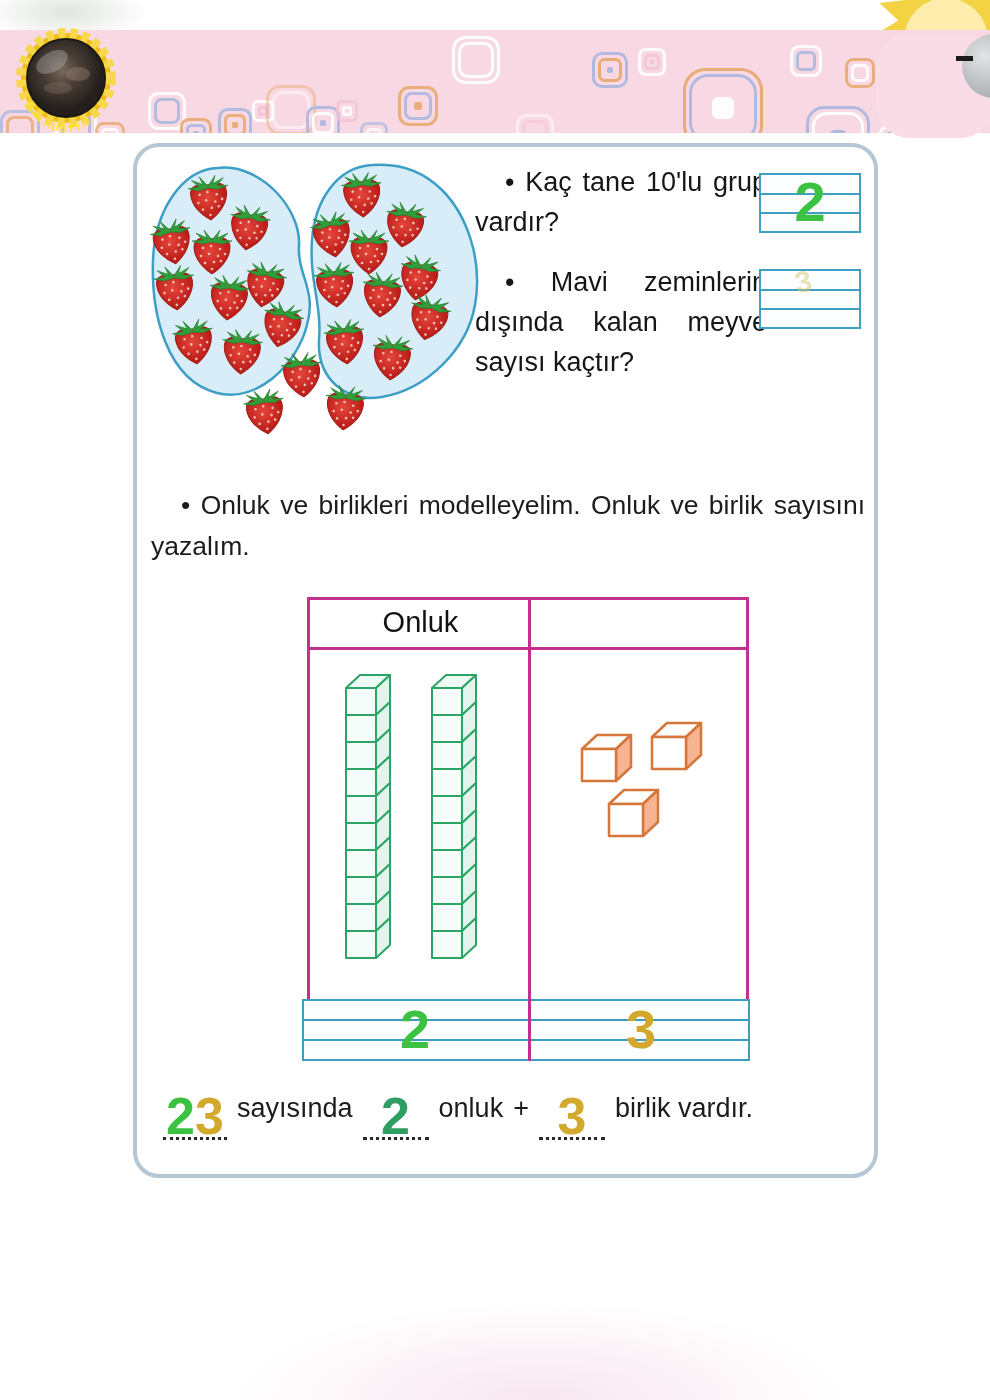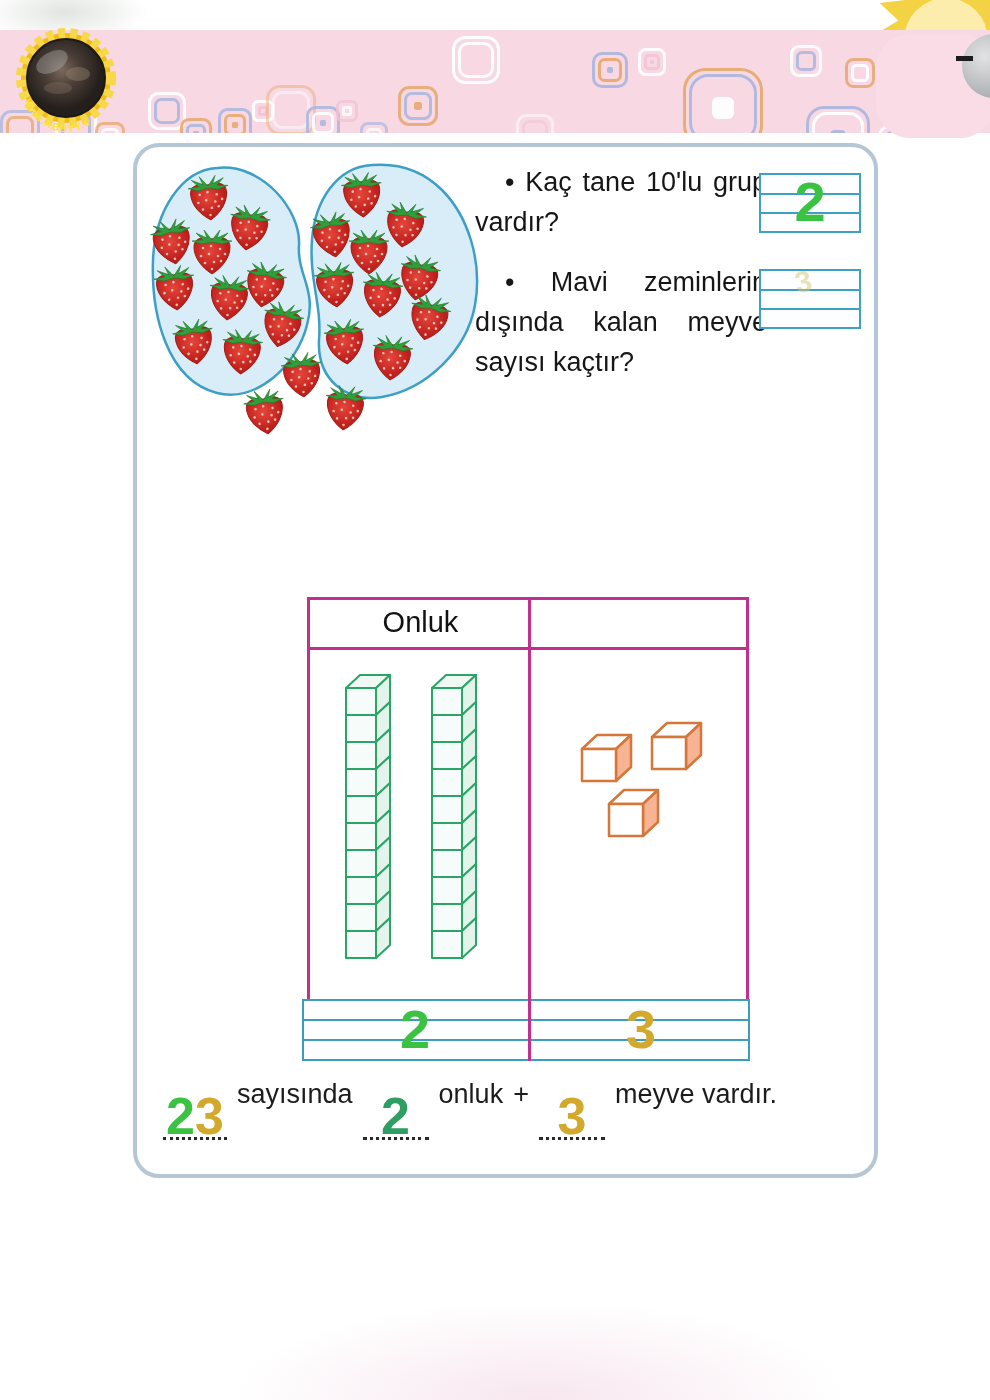--- a/index.html
+++ b/index.html
@@ -52,21 +52,21 @@
   .rods-svg{position:absolute;left:28px;top:70px;}
   .cubes-svg{position:absolute;left:250px;top:112px;}
   .strip{position:absolute;left:165px;top:852px;width:448px;height:62px;background:#fdfeff;
     border:2px solid var(--blueline,#3e9cc0);box-sizing:border-box;z-index:3;}
   .strip .ln{position:absolute;left:0;right:0;height:2px;background:var(--blueline,#3e9cc0);}
   .strip .ln1{top:18px;} .strip .ln2{top:38px;}
   .strip .num{position:absolute;top:-2px;font-size:54px;font-weight:bold;line-height:60px;width:222px;text-align:center;}
   .strip .numL{left:0;color:var(--green,#3cc242);}
   .strip .numR{left:226px;color:var(--gold,#d2a92d);}
   
-  .sentence{position:absolute;left:26px;top:932px;width:700px;display:flex;align-items:flex-start;
+  .sentence{position:absolute;left:26px;top:932px;width:700px;display:flex;align-items:center;
     gap:10px;font-size:27px;font-weight:500;white-space:nowrap;}
   .blank{position:relative;display:inline-block;height:58px;border-bottom:3.5px dotted #2a2a2a;}
   .blank .digits{position:absolute;bottom:-9px;width:100%;text-align:center;
     font-size:52px;font-weight:bold;line-height:60px;}
   .g{color:var(--green,#3cc242);} .g2{color:#2f9e62;} .y{color:var(--gold,#d2a92d);}
   .word{padding-bottom:3px;}
   .bottom-blob{position:absolute;left:230px;top:1300px;width:620px;height:200px;border-radius:50%;
     background:radial-gradient(rgba(246,226,236,.85),transparent 70%);}
 </style>
 </head>
@@ -251,20 +251,23 @@
     <div class="ln ln1"></div>
         <div class="ln ln2"></div>
     <div class="big">2</div>
   </div>
   <div class="ansbox" style="left:622px;top:122px;">
     <div class="ln ln1"></div>
         <div class="ln ln2"></div>
     <div class="faint3">3</div>
   </div>
 
+  <div class="instr">
+    <p><span>•</span> <span>Onluk ve birlikleri modelleyelim. Onluk ve birlik sayısını yazalım.</span></p>
+  </div>
 
   <div class="pv-table">
     <div class="pv-headrow">
       <div class="pv-th c1">Onluk</div>
     </div>
     <svg class="rods-svg" id="rods-svg" width="170" height="305" viewBox="0 0 170 305">
           <g stroke="#2aa565" stroke-width="2" stroke-linejoin="round">
             <polygon points="8,18 22,5 52,5 38,18" fill="#effaf4"></polygon>
             <polygon points="38,18 52,5 52,32 38,45" fill="#e3f4ec"></polygon>
             <rect x="8" y="18" width="30" height="27" fill="#f6fcf9"></rect>
@@ -344,19 +347,19 @@
     </span>
     <span class="word">sayısında</span>
     <span class="blank" style="width:66px;">
       <span class="digits g2">2</span>
     </span>
     <span class="word">onluk</span>
     <span class="word">+</span>
     <span class="blank" style="width:66px;">
       <span class="digits y">3</span>
     </span>
-    <span class="word">meyve vardır.</span>
+    <span class="word">birlik vardır.</span>
   </div>
 
 </div>
 </div>
 
 <div class="bottom-blob"></div>
 
 </body></html>

